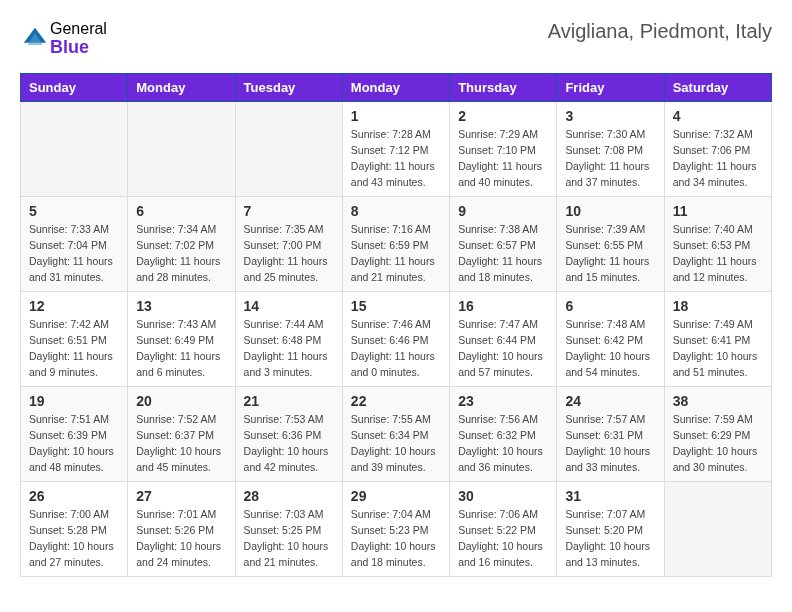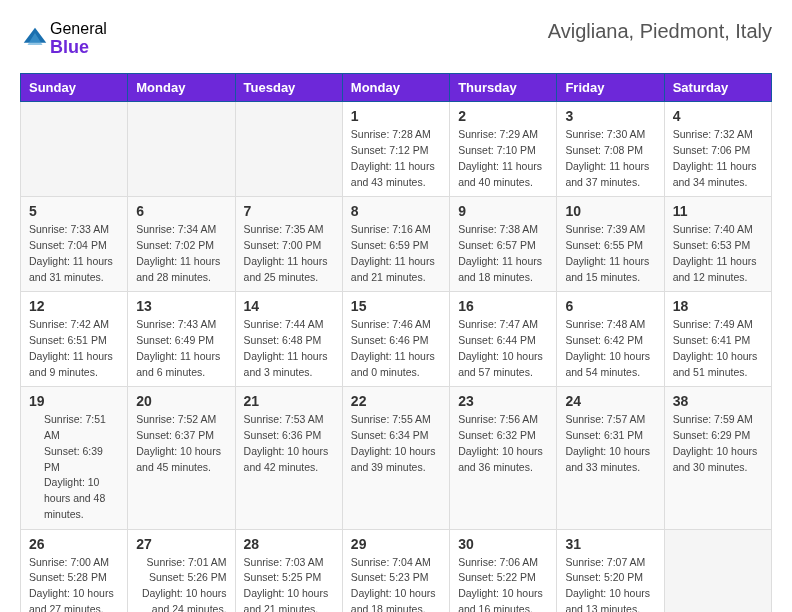--- a/index.html
+++ b/index.html
@@ -231,21 +231,21 @@
         <td>
           <div class="day-number">18</div>
           <div class="day-info" style="white-space: pre-line;">Sunrise: 7:49 AM
 Sunset: 6:41 PM
 Daylight: 10 hours and 51 minutes.</div>
         </td>
       </tr>
       <tr>
         <td>
           <div class="day-number">19</div>
-          <div class="day-info" style="white-space: pre-line; margin-left: 15px;">Sunrise: 7:51 AM
+          <div class="day-info" style="white-space: pre-line;">Sunrise: 7:51 AM
 Sunset: 6:39 PM
 Daylight: 10 hours and 48 minutes.</div>
         </td>
         <td>
           <div class="day-number">20</div>
           <div class="day-info" style="white-space: pre-line;">Sunrise: 7:52 AM
 Sunset: 6:37 PM
 Daylight: 10 hours and 45 minutes.</div>
         </td>
         <td>
@@ -281,21 +281,21 @@
       </tr>
       <tr>
         <td>
           <div class="day-number">26</div>
           <div class="day-info" style="white-space: pre-line;">Sunrise: 7:00 AM
 Sunset: 5:28 PM
 Daylight: 10 hours and 27 minutes.</div>
         </td>
         <td>
           <div class="day-number">27</div>
-          <div class="day-info" style="white-space: pre-line; text-align: right;">Sunrise: 7:01 AM
+          <div class="day-info" style="white-space: pre-line;">Sunrise: 7:01 AM
 Sunset: 5:26 PM
 Daylight: 10 hours and 24 minutes.</div>
         </td>
         <td>
           <div class="day-number">28</div>
           <div class="day-info" style="white-space: pre-line;">Sunrise: 7:03 AM
 Sunset: 5:25 PM
 Daylight: 10 hours and 21 minutes.</div>
         </td>
         <td>

